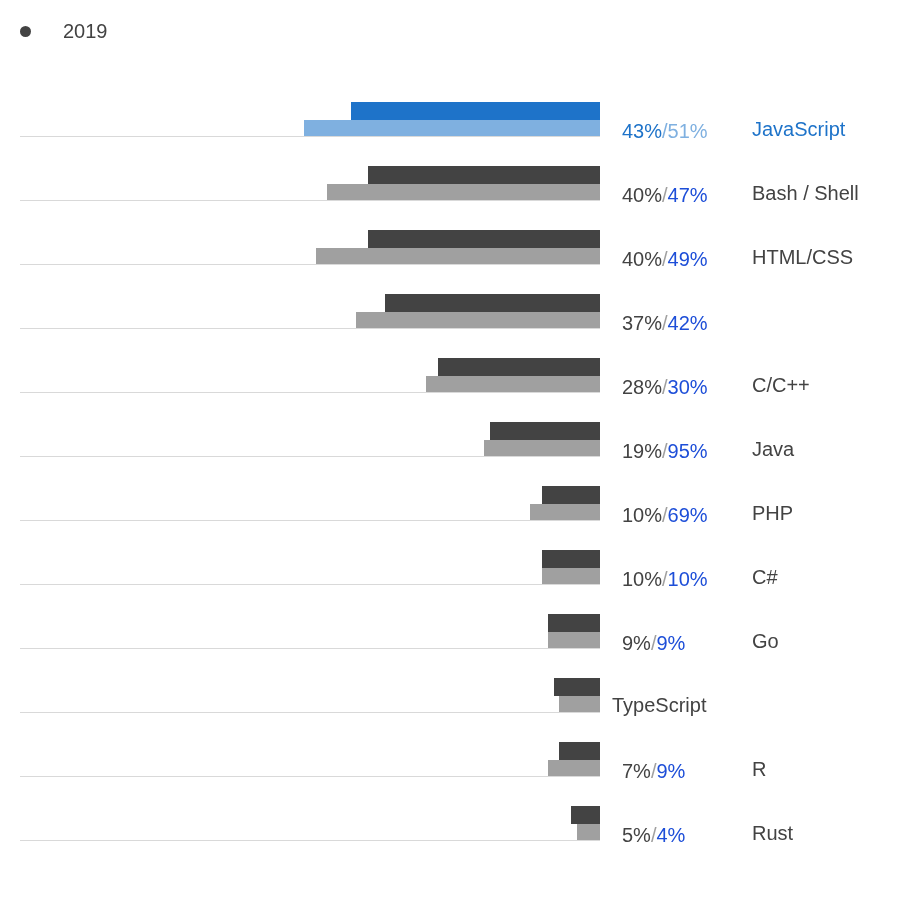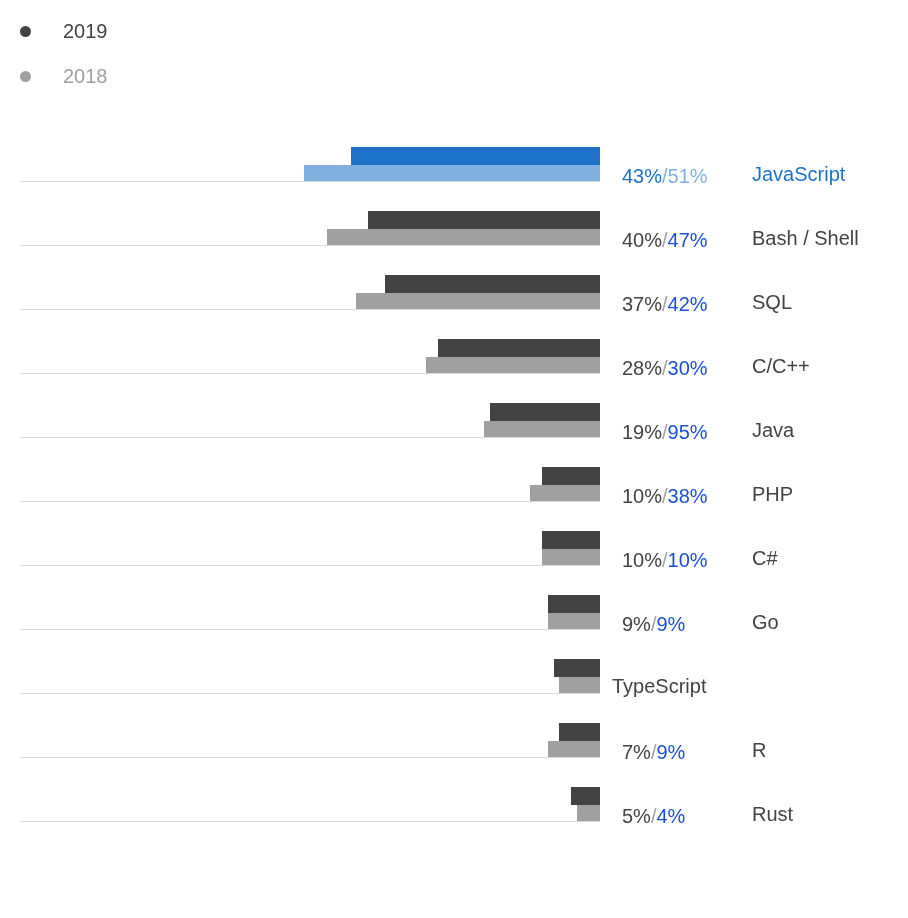--- a/index.html
+++ b/index.html
@@ -84,24 +84,20 @@
   .row.highlight .label { color: #1e73c9; }
 </style>
 </head>
 <body>
 
 <div class="legend">
   <div class="legend-item legend-2019">
     <span class="legend-dot"></span>
     <span class="legend-label">2019</span>
   </div>
-  <div class="legend-item legend-2018">
-    <span class="legend-dot"></span>
-    <span class="legend-label">2018</span>
-  </div>
 </div>
 
 <div class="rows" id="rows">
     <div class="row highlight">
       <div class="track">
         <div class="bar bar-2019" style="width: 249.4px;"></div>
         <div class="bar bar-2018" style="width: 295.8px;"></div>
       </div>
       <div class="values">
         <span><span class="v19">43%</span><span class="slash">/</span><span class="v18">51%</span></span>
@@ -117,29 +113,38 @@
       </div>
       <div class="values">
         <span><span class="v19">40%</span><span class="slash">/</span><span class="v18">47%</span></span>
       </div>
       <div class="label">
         <span>Bash / Shell</span>
       </div>
     </div>
     <div class="row">
       <div class="track">
+        <div class="bar bar-2019" style="width: 232px;"></div>
+        <div class="bar bar-2018" style="width: 284.2px;"></div>
+      </div>
+      <div class="values">
+        <span><span class="v19">40%</span><span class="slash">/</span><span class="v18">49%</span></span>
+      </div>
+      <div class="label">
+        <span>HTML/CSS</span>
+      </div>
+    </div>
+    <div class="row">
+      <div class="track">
         <div class="bar bar-2019" style="width: 214.6px;"></div>
         <div class="bar bar-2018" style="width: 243.6px;"></div>
       </div>
       <div class="values">
         <span><span class="v19">37%</span><span class="slash">/</span><span class="v18">42%</span></span>
       </div>
-      <div class="label">
-        <span>SQL</span>
-      </div>
     </div>
     <div class="row">
       <div class="track">
         <div class="bar bar-2019" style="width: 162.4px;"></div>
         <div class="bar bar-2018" style="width: 174px;"></div>
       </div>
       <div class="values">
         <span><span class="v19">28%</span><span class="slash">/</span><span class="v18">30%</span></span>
       </div>
       <div class="label">
@@ -157,21 +162,21 @@
       <div class="label">
         <span>Java</span>
       </div>
     </div>
     <div class="row">
       <div class="track">
         <div class="bar bar-2019" style="width: 58px;"></div>
         <div class="bar bar-2018" style="width: 69.6px;"></div>
       </div>
       <div class="values">
-        <span><span class="v19">10%</span><span class="slash">/</span><span class="v18">38%</span></span>
+        <span><span class="v19">10%</span><span class="slash">/</span><span class="v18">69%</span></span>
       </div>
       <div class="label">
         <span>PHP</span>
       </div>
     </div>
     <div class="row">
       <div class="track">
         <div class="bar bar-2019" style="width: 58px;"></div>
         <div class="bar bar-2018" style="width: 58px;"></div>
       </div>

